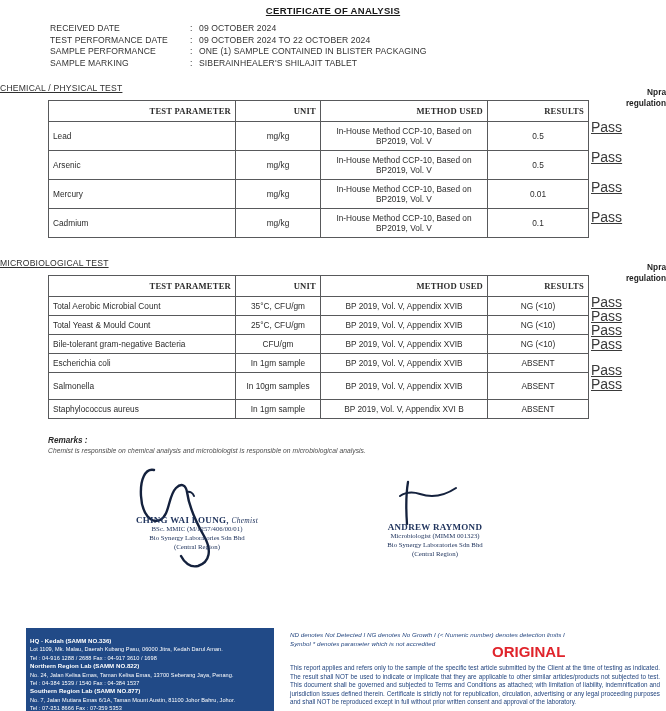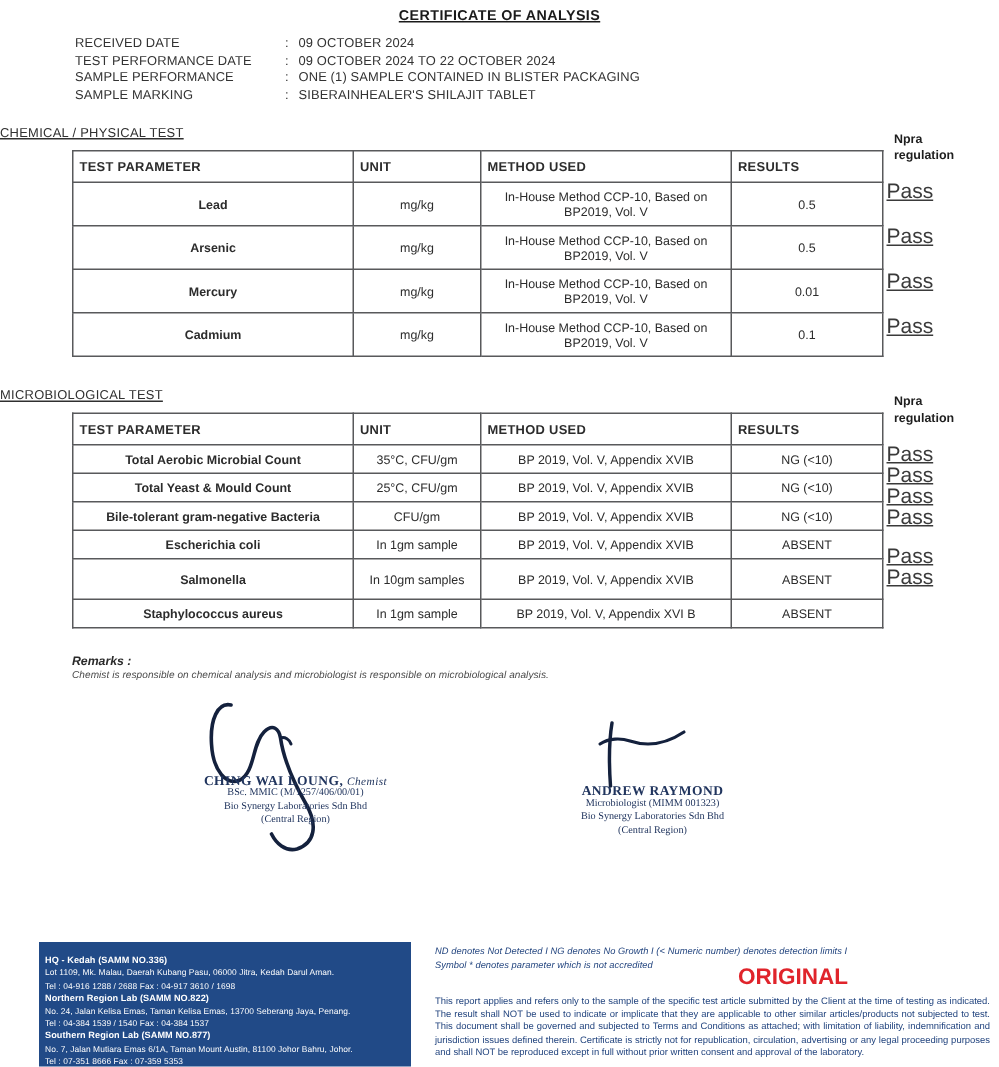--- a/index.html
+++ b/index.html
@@ -74,46 +74,47 @@
     font-size: 8.3px;
     color: #2c2c2c;
   }
   table.coa th, table.coa td {
     border: 1px solid #58595b;
     padding: 2px 4px;
     vertical-align: middle;
   }
   table.coa th {
     font-weight: bold;
-    text-align: left;
+    text-align: right;
     font-size: 8.6px;
     letter-spacing: 0.2px;
     height: 16px;
+    font-family: Liberation Serif, serif;
   }
   td.param {
-    text-align: center;
+    text-align: left;
     padding-left: 4px;
-    font-weight: bold;
   }
   td.ctr {
     text-align: center;
   }
   .chem-row td { height: 24px; }
   .micro-row td { height: 14px; }
   .micro-row-tall td { height: 22px; }
 
   .npra-head {
     position: absolute;
     left: 548px;
     top: -13px;
     width: 70px;
     font-size: 8.3px;
     font-weight: bold;
     line-height: 10.5px;
     color: #1f1f1f;
+    text-align: right;
   }
   .npra-cell {
     position: absolute;
     left: 543px;
     width: 60px;
     font-size: 14px;
     color: #3a3a3a;
     text-decoration: underline;
   }
 

